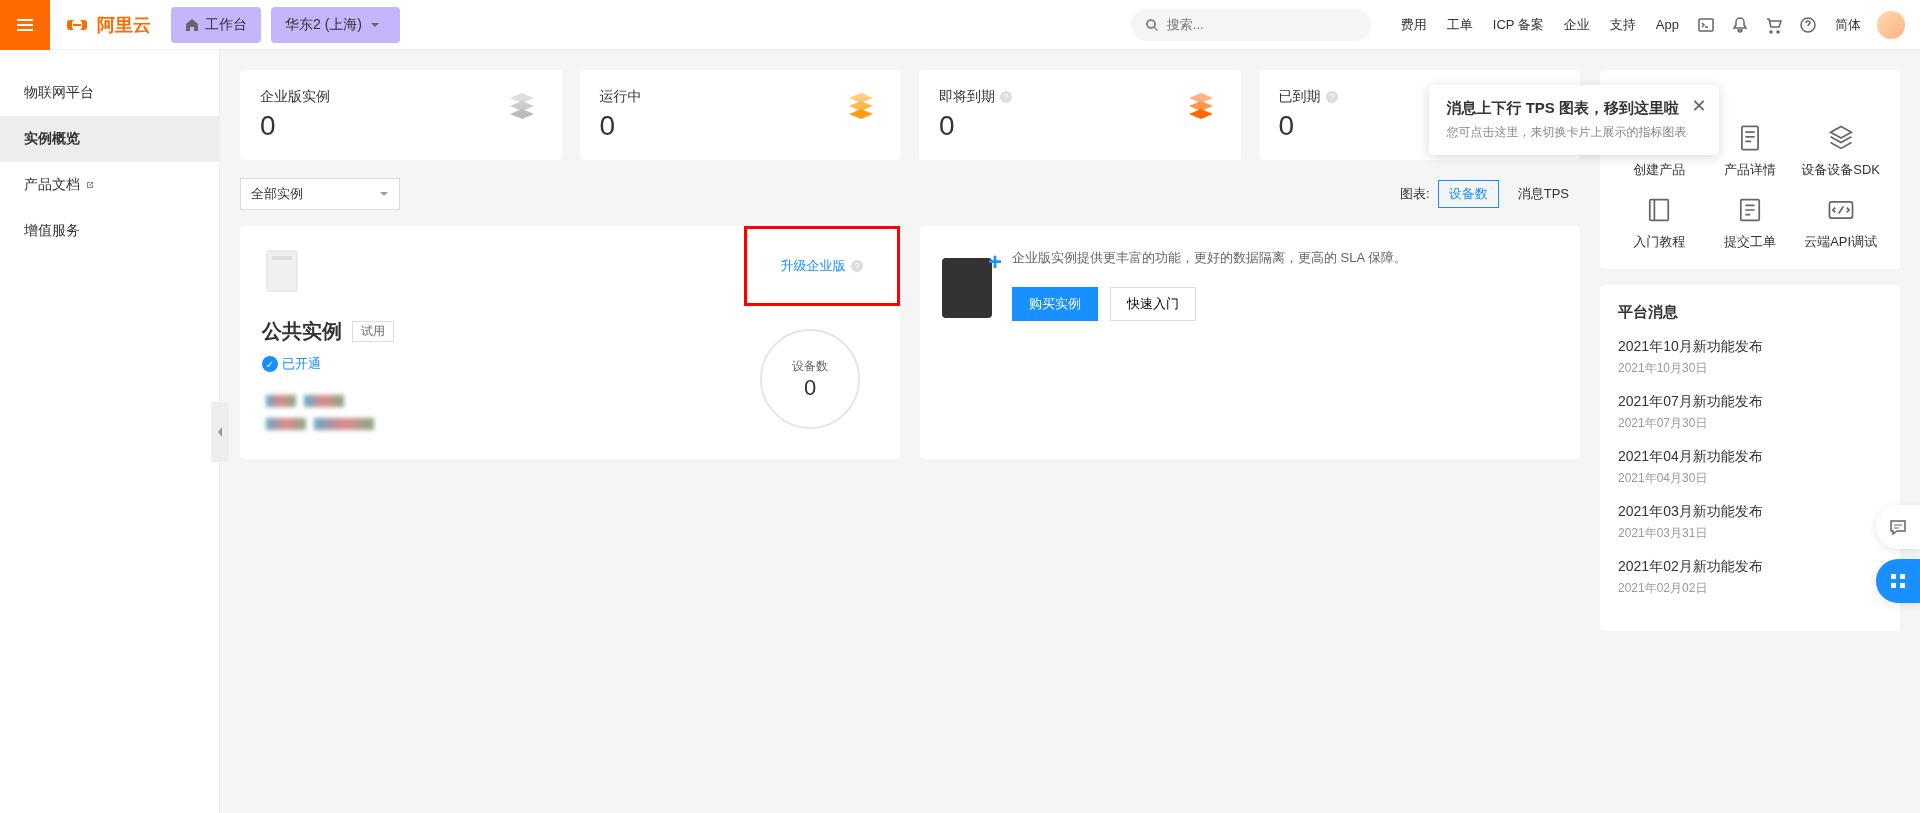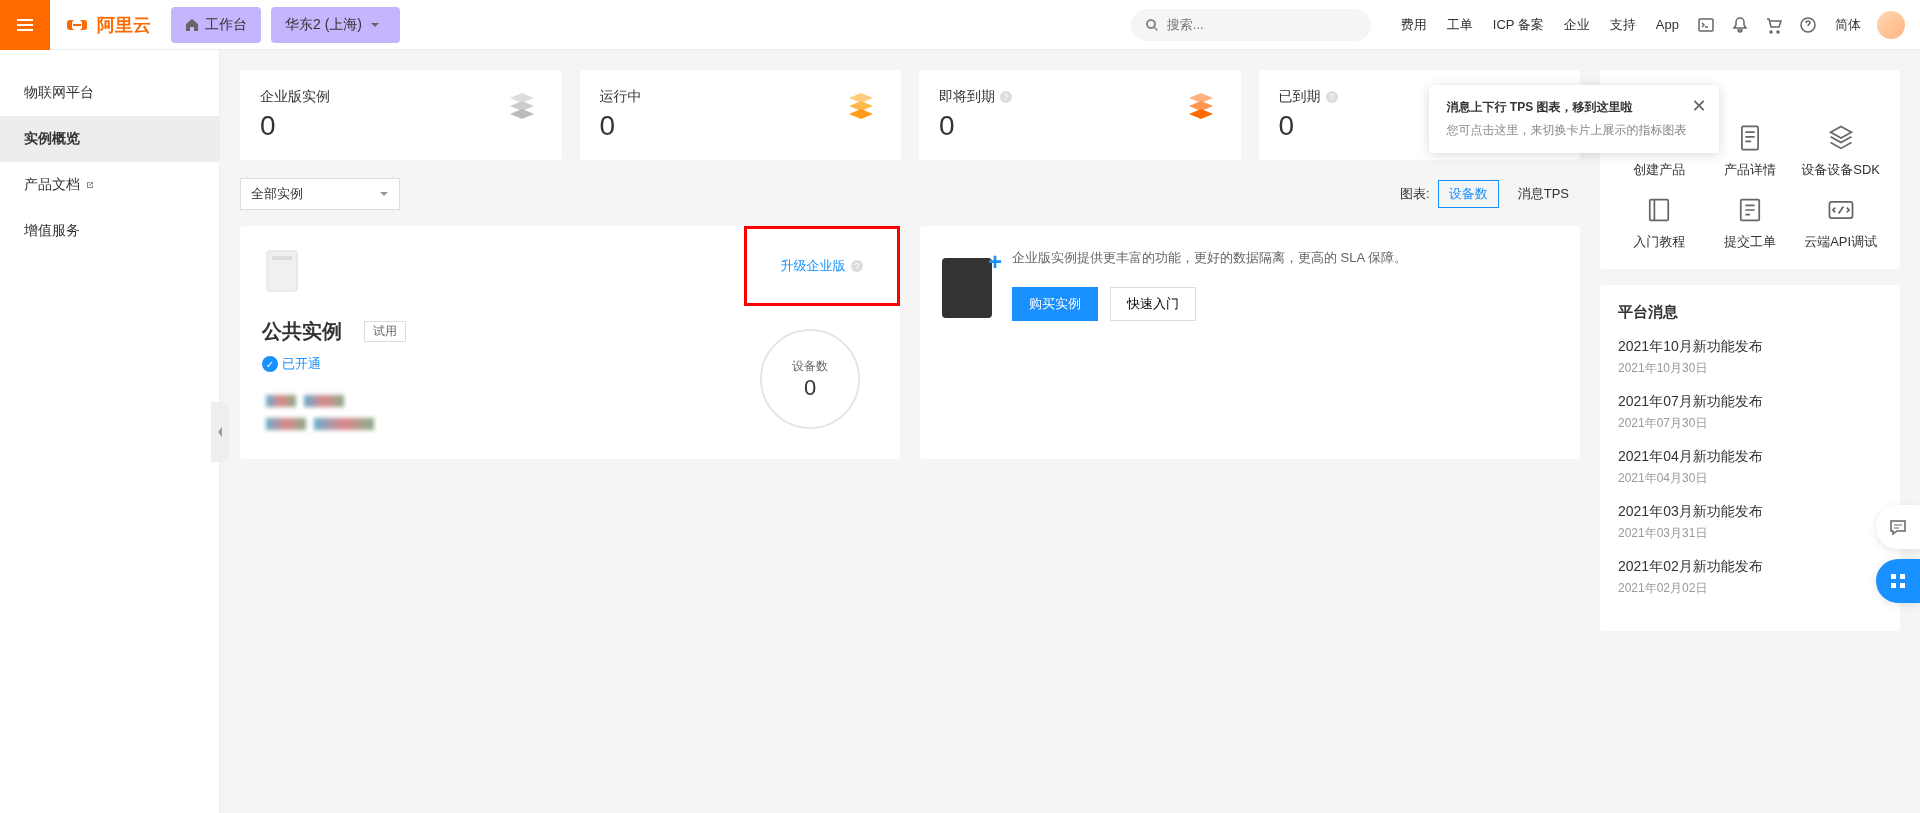--- a/index.html
+++ b/index.html
@@ -47,21 +47,21 @@
     .select-box { width: 160px; height: 32px; border: 1px solid #ddd; background: #fff; display: flex; align-items: center; padding: 0 10px; justify-content: space-between; cursor: pointer; font-size: 13px; }
     .chart-toggle { margin-left: auto; display: flex; align-items: center; gap: 8px; font-size: 13px; }
     .toggle-btn { padding: 4px 10px; cursor: pointer; border: 1px solid transparent; }
     .toggle-btn.active { border: 1px solid #1890ff; color: #1890ff; }
 
     
     .instance-row { display: flex; gap: 20px; }
     .instance-card { flex: 1; background: #fff; padding: 22px; border-radius: 4px; position: relative; }
     .highlight-box { position: absolute; top: 0; right: 0; width: 156px; height: 80px; border: 3px solid #ff0000; display: flex; align-items: center; justify-content: center; }
     .upgrade-link { color: #1890ff; font-size: 13px; display: flex; align-items: center; }
-    .instance-title { font-size: 20px; font-weight: bold; margin-top: 70px; display: flex; align-items: center; gap: 22px; }
+    .instance-title { font-size: 20px; font-weight: bold; margin-top: 70px; display: flex; align-items: center; gap: 10px; }
     .tag { font-size: 12px; border: 1px solid #ddd; padding: 1px 8px; font-weight: normal; color: #666; cursor: pointer; }
     .status { color: #1890ff; font-size: 13px; margin-top: 10px; display: flex; align-items: center; gap: 4px; }
     .status-icon { width: 16px; height: 16px; background: #1890ff; border-radius: 50%; display: inline-flex; align-items: center; justify-content: center; }
     .status-icon::after { content: '✓'; color: #fff; font-size: 10px; }
     .device-circle { position: absolute; right: 40px; bottom: 30px; width: 100px; height: 100px; border-radius: 50%; border: 2px solid #e5e5e5; display: flex; flex-direction: column; align-items: center; justify-content: center; }
     .device-circle .lbl { font-size: 12px; color: #666; }
     .device-circle .num { font-size: 22px; }
 
     .buy-card { display: flex; align-items: flex-start; gap: 20px; }
     .server-icon { width: 50px; height: 60px; background: #333; border-radius: 4px; margin-top: 10px; position: relative; flex-shrink: 0; }
@@ -79,21 +79,21 @@
     .quick-grid { display: grid; grid-template-columns: 1fr 1fr 1fr; gap: 16px 8px; }
     .quick-item { display: flex; flex-direction: column; align-items: center; gap: 8px; cursor: pointer; font-size: 13px; color: #333; }
     .quick-icon { width: 30px; height: 30px; display: flex; align-items: center; justify-content: center; }
 
     .news-item { margin-bottom: 16px; }
     .news-title { font-size: 14px; color: #333; margin-bottom: 4px; cursor: pointer; }
     .news-date { font-size: 12px; color: #999; }
 
     
     .tooltip-pop { position: absolute; background: #fff; box-shadow: 0 2px 12px rgba(0,0,0,0.15); padding: 14px 18px; border-radius: 4px; z-index: 100; width: 290px; }
-    .tooltip-pop .tp-title { font-size: 12px; font-weight: bold; margin-bottom: 6px; padding-right: 20px; }
+    .tooltip-pop .tp-title { font-size: 15px; font-weight: bold; margin-bottom: 6px; padding-right: 20px; }
     .tooltip-pop .tp-desc { font-size: 12px; color: #888; }
     .tooltip-pop .tp-close { position: absolute; top: 10px; right: 12px; cursor: pointer; font-size: 18px; color: #666; }
 
     
     .float-btns { position: fixed; right: 0; bottom: 200px; }
     .float-btn { width: 44px; height: 44px; background: #fff; border-radius: 22px 0 0 22px; box-shadow: 0 2px 8px rgba(0,0,0,0.1); display: flex; align-items: center; justify-content: center; margin-bottom: 10px; cursor: pointer; }
     .float-btn.blue { background: #1890ff; }
 
     .blur-stripe { width: 90px; height: 12px; background: linear-gradient(90deg, #6ac, #d88, #8a8); filter: blur(2px); margin: 4px; display: inline-block; }
   </style>

